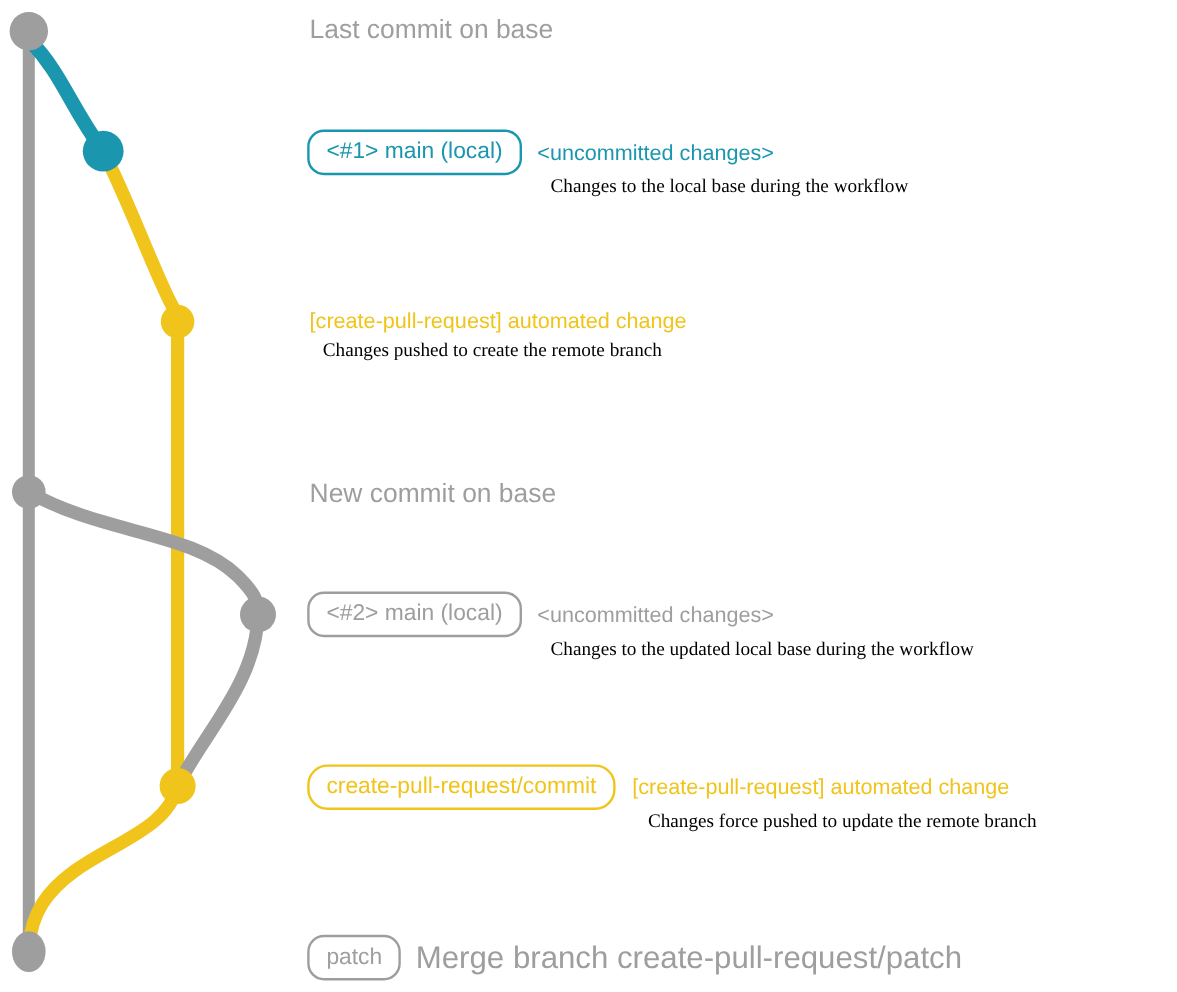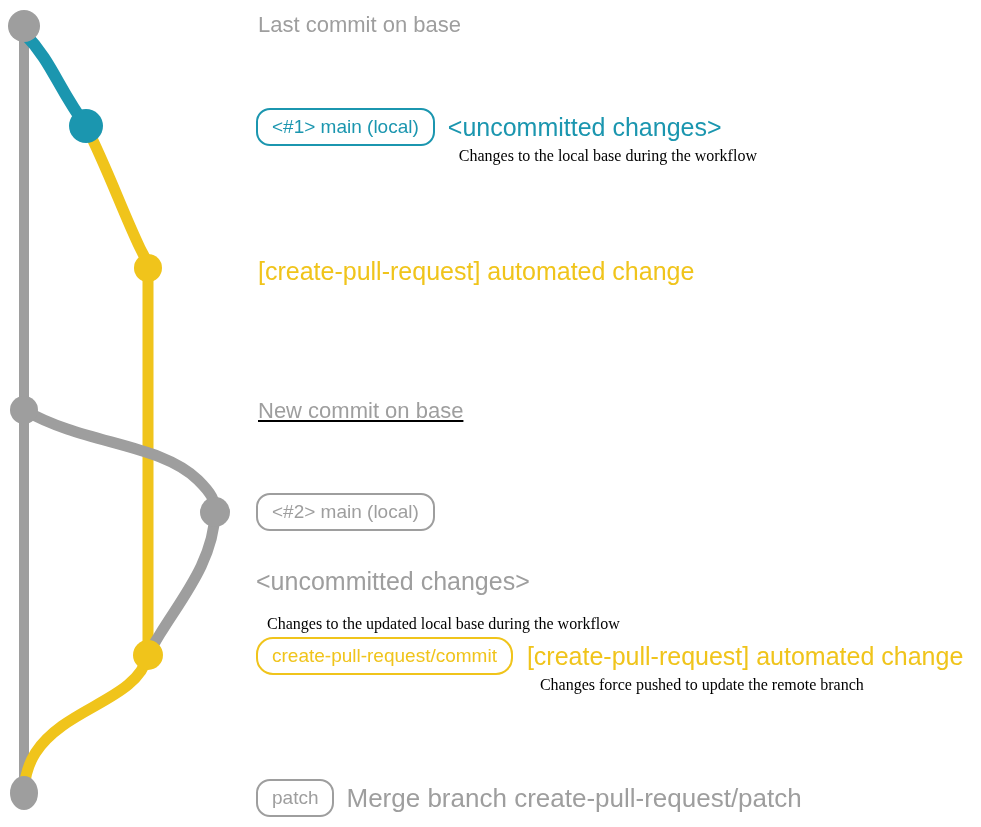--- a/index.html
+++ b/index.html
@@ -10,21 +10,21 @@
   .canvas{position:relative;width:981px;height:827px;background:var(--background);overflow:hidden;}
   svg.graph{position:absolute;left:0;top:0;}
   .row{position:absolute;display:flex;align-items:flex-start;}
   .col{display:flex;flex-direction:column;align-items:flex-start;}
   .plain-label{font-size:22px;color:var(--gray);white-space:nowrap;}
   .badge{border:2px solid;border-radius:14px;font-size:19px;padding:0 14px;height:38px;
          display:flex;align-items:center;box-sizing:border-box;white-space:nowrap;background:transparent;}
   .badge.blue{color:var(--blue);border-color:var(--blue);}
   .badge.gray{color:var(--gray);border-color:var(--gray);}
   .badge.yellow{color:var(--yellow);border-color:var(--yellow);}
-  .title{font-size:25px;white-space:nowrap;}
+  .title{font-size:18px;white-space:nowrap;}
   .title.blue{color:var(--blue);}
   .title.gray{color:var(--gray);}
   .title.yellow{color:var(--yellow);}
   .title.lg{font-size:26px;}
   .badge-height{height:38px;display:flex;align-items:center;}
   .desc{font-family:Liberation Serif, serif;font-size:16px;color:var(--desc);white-space:nowrap;}
 </style>
 </head>
 <body>
 
@@ -56,31 +56,32 @@
   <div class="row" style="left:256px;top:108px;gap:13px;">
     <div class="badge blue">&lt;#1&gt; main (local)</div>
     <div class="col">
       <div class="title blue badge-height">&lt;uncommitted changes&gt;</div>
       <div class="desc" style="margin-left:11px;margin-top:1px;">Changes to the local base during the workflow</div>
     </div>
   </div>
 
   <div class="row col" style="left:258px;top:257px;">
     <div class="title yellow">[create-pull-request] automated change</div>
+    <div class="desc" style="margin-left:11px;margin-top:6px;">Changes pushed to create the remote branch</div>
   </div>
 
-  <div class="row" style="left:258px;top:398px;text-decoration:underline;">
+  <div class="row" style="left:258px;top:398px;">
     <span class="plain-label">New commit on base</span>
   </div>
 
-  <div class="row" style="left:256px;top:493px;gap:31px;flex-direction:column;">
+  <div class="row" style="left:256px;top:493px;gap:13px;">
     <div class="badge gray">&lt;#2&gt; main (local)</div>
     <div class="col">
       <div class="title gray badge-height">&lt;uncommitted changes&gt;</div>
-      <div class="desc" style="margin-left:11px;margin-top:15px;">Changes to the updated local base during the workflow</div>
+      <div class="desc" style="margin-left:11px;margin-top:2px;">Changes to the updated local base during the workflow</div>
     </div>
   </div>
 
   <div class="row" style="left:256px;top:637px;gap:14px;">
     <div class="badge yellow" style="border-radius:17px;">create-pull-request/commit</div>
     <div class="col">
       <div class="title yellow badge-height">[create-pull-request] automated change</div>
       <div class="desc" style="margin-left:13px;margin-top:1px;">Changes force pushed to update the remote branch</div>
     </div>
   </div>

